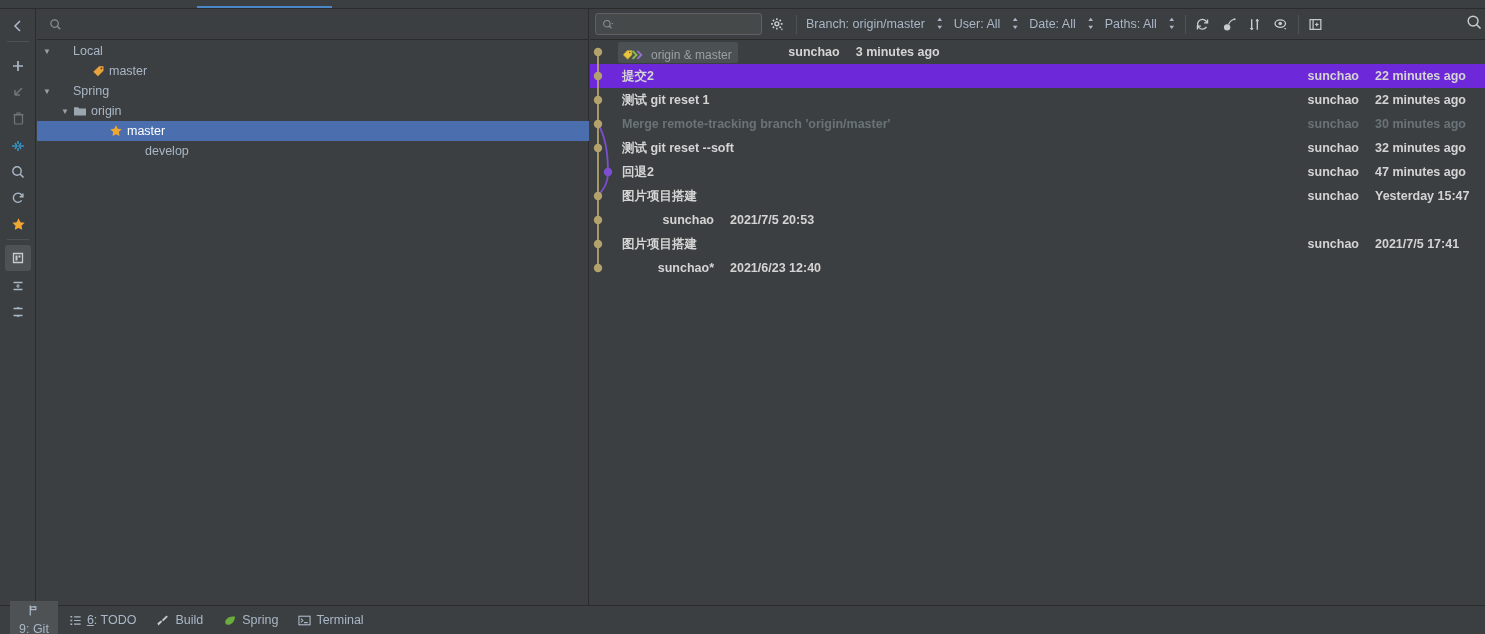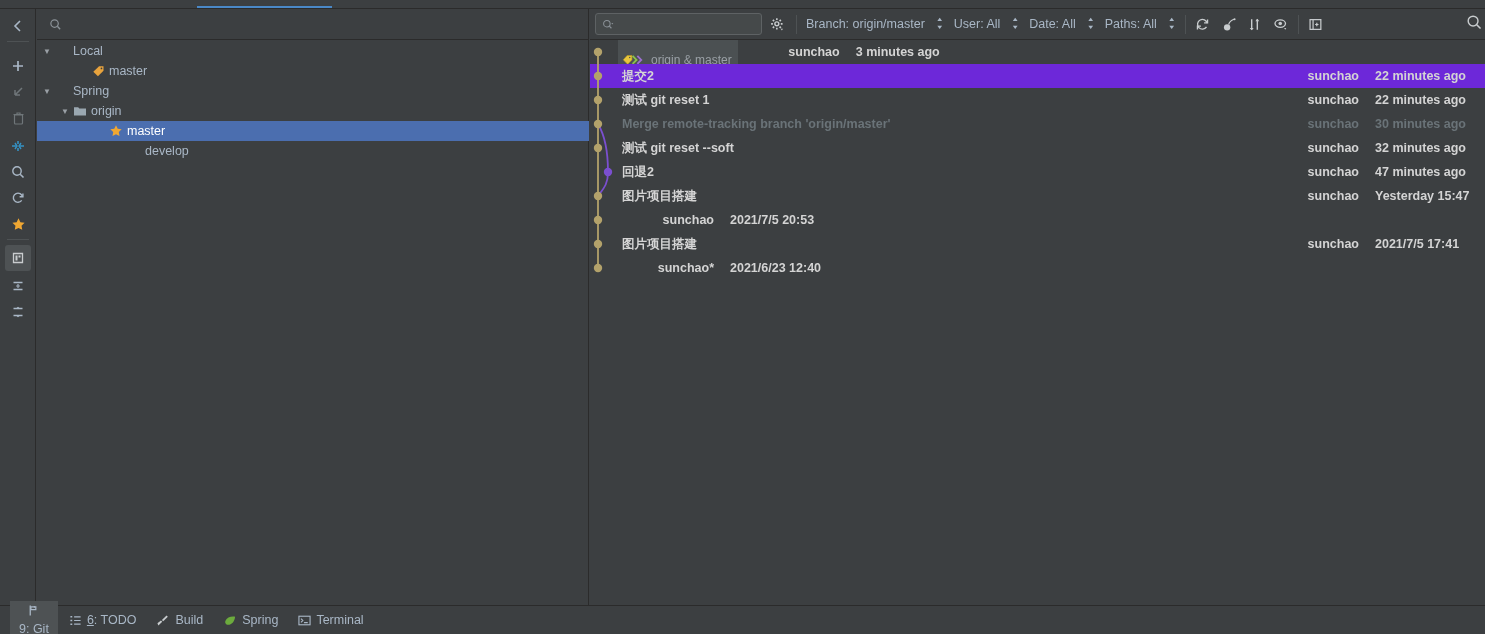--- a/index.html
+++ b/index.html
@@ -100,21 +100,21 @@
   }
   .commit-row.selected { background: #6d28d9; }
   .graph-cell { width: 28px; height: 24px; flex: none; position: relative; }
   .msg {
     flex: 1 1 auto; color: #d4d4d4; font-weight: bold; overflow: hidden;
     padding-left: 4px;
   }
   .msg.dimmed { color: #6a7378; }
   .refbadge {
     display: inline-flex; align-items: center; gap: 4px;
-    background: #4b5052; border-radius: 2px; padding: 17px 6px 1px 3px;
+    background: #4b5052; border-radius: 2px; padding: 6px 6px 1px 3px;
     margin-right: 6px; color: #9aa0a6; font-weight: normal; font-size: 12px;
   }
   .author {
     width: 112px; flex: none; text-align: right; padding-right: 16px;
     color: #d4d4d4; font-weight: bold;
   }
   .date {
     width: 110px; flex: none; text-align: left; color: #d4d4d4; font-weight: bold;
   }
   .commit-row.dimmed .author, .commit-row.dimmed .date { color: #6a7378; }

